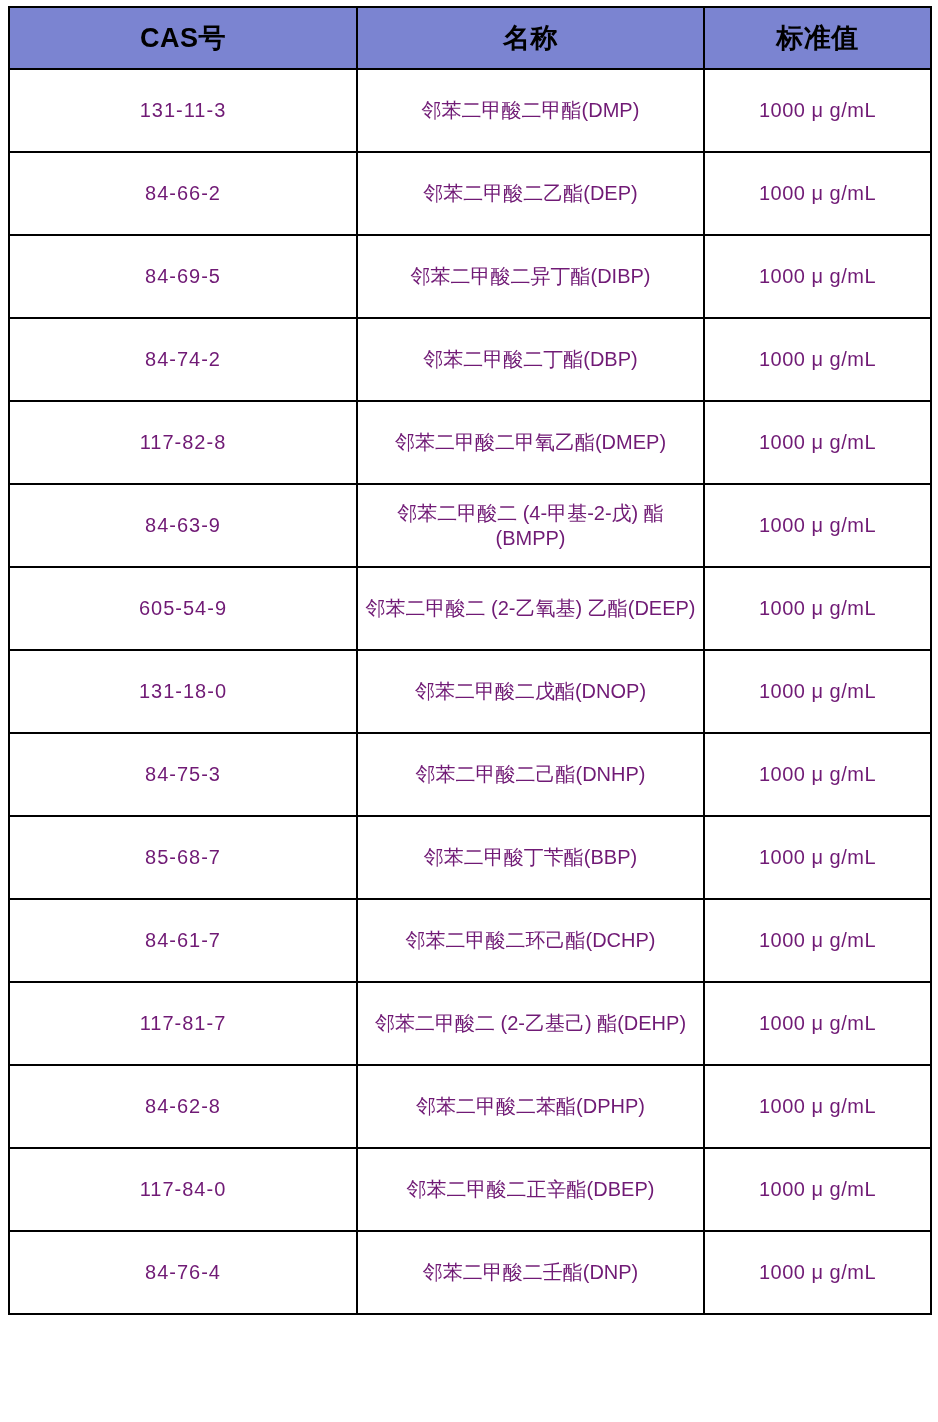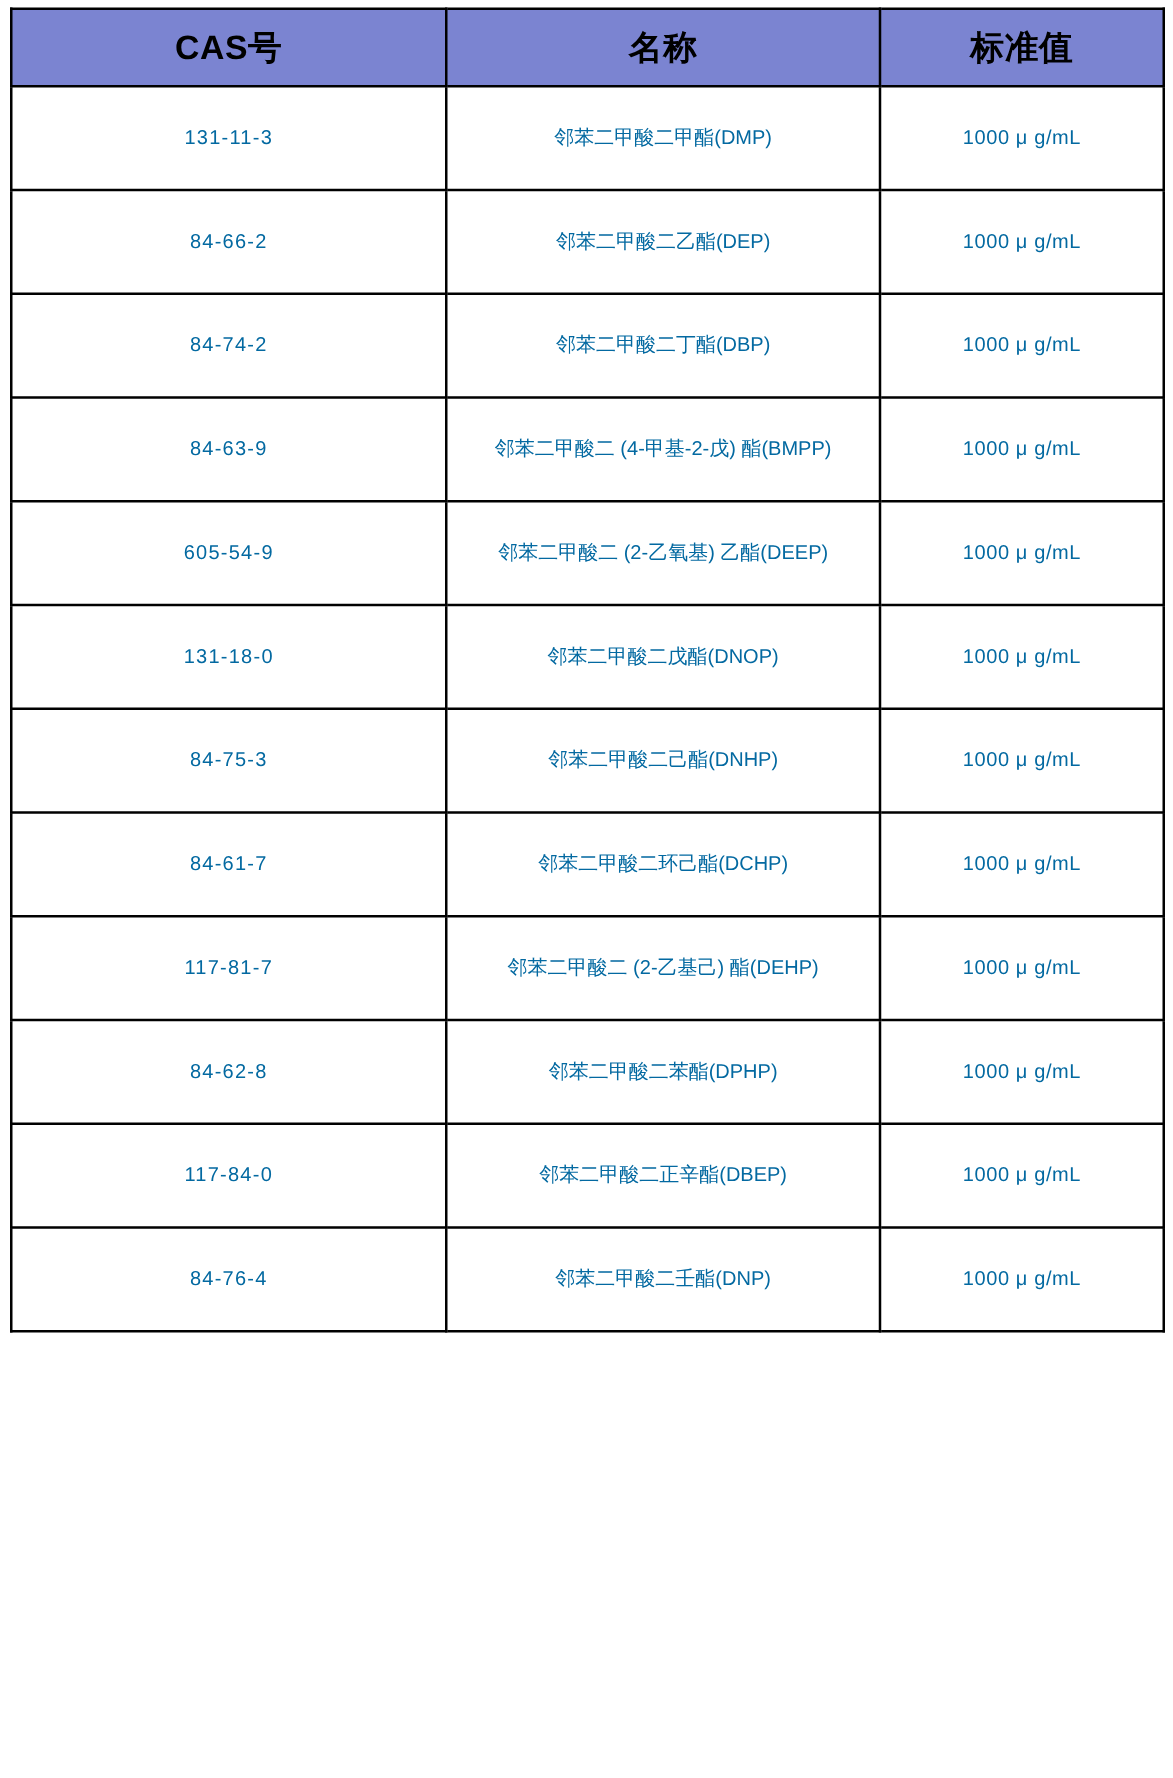--- a/index.html
+++ b/index.html
@@ -38,22 +38,22 @@
   }
   table.data-table thead th {
     background: #7b84d1;
     color: #000000;
     font-size: 27px;
     font-weight: bold;
     height: 62px;
     letter-spacing: 0.5px;
   }
   table.data-table tbody td {
-    font-size: 16px;
-    color: #0369a1;
+    font-size: 20px;
+    color: #701a75;
     height: 83px;
     line-height: 1.22;
   }
   td.cas-cell {
     letter-spacing: 1px;
   }
   td.name-cell {
     letter-spacing: 0px;
     margin-top: 24px;
   }
@@ -83,42 +83,57 @@
         <td class="cas-cell">131-11-3</td>
         <td class="name-cell">邻苯二甲酸二甲酯(DMP)</td>
         <td class="std-cell">1000 μ g/mL</td>
       </tr>
       <tr>
         <td class="cas-cell">84-66-2</td>
         <td class="name-cell">邻苯二甲酸二乙酯(DEP)</td>
         <td class="std-cell">1000 μ g/mL</td>
       </tr>
       <tr>
+        <td class="cas-cell">84-69-5</td>
+        <td class="name-cell">邻苯二甲酸二异丁酯(DIBP)</td>
+        <td class="std-cell">1000 μ g/mL</td>
+      </tr>
+      <tr>
         <td class="cas-cell">84-74-2</td>
         <td class="name-cell">邻苯二甲酸二丁酯(DBP)</td>
+        <td class="std-cell">1000 μ g/mL</td>
+      </tr>
+      <tr>
+        <td class="cas-cell">117-82-8</td>
+        <td class="name-cell">邻苯二甲酸二甲氧乙酯(DMEP)</td>
         <td class="std-cell">1000 μ g/mL</td>
       </tr>
       <tr>
         <td class="cas-cell">84-63-9</td>
         <td class="name-cell">邻苯二甲酸二 (4-甲基-2-戊) 酯(BMPP)</td>
         <td class="std-cell">1000 μ g/mL</td>
       </tr>
       <tr>
         <td class="cas-cell">605-54-9</td>
         <td class="name-cell">邻苯二甲酸二 (2-乙氧基) 乙酯(DEEP)</td>
         <td class="std-cell">1000 μ g/mL</td>
       </tr>
       <tr>
         <td class="cas-cell">131-18-0</td>
         <td class="name-cell">邻苯二甲酸二戊酯(DNOP)</td>
         <td class="std-cell">1000 μ g/mL</td>
       </tr>
       <tr>
         <td class="cas-cell">84-75-3</td>
         <td class="name-cell">邻苯二甲酸二己酯(DNHP)</td>
+        <td class="std-cell">1000 μ g/mL</td>
+      </tr>
+      <tr>
+        <td class="cas-cell">85-68-7</td>
+        <td class="name-cell">邻苯二甲酸丁苄酯(BBP)</td>
         <td class="std-cell">1000 μ g/mL</td>
       </tr>
       <tr>
         <td class="cas-cell">84-61-7</td>
         <td class="name-cell">邻苯二甲酸二环己酯(DCHP)</td>
         <td class="std-cell">1000 μ g/mL</td>
       </tr>
       <tr>
         <td class="cas-cell">117-81-7</td>
         <td class="name-cell">邻苯二甲酸二 (2-乙基己) 酯(DEHP)</td>

